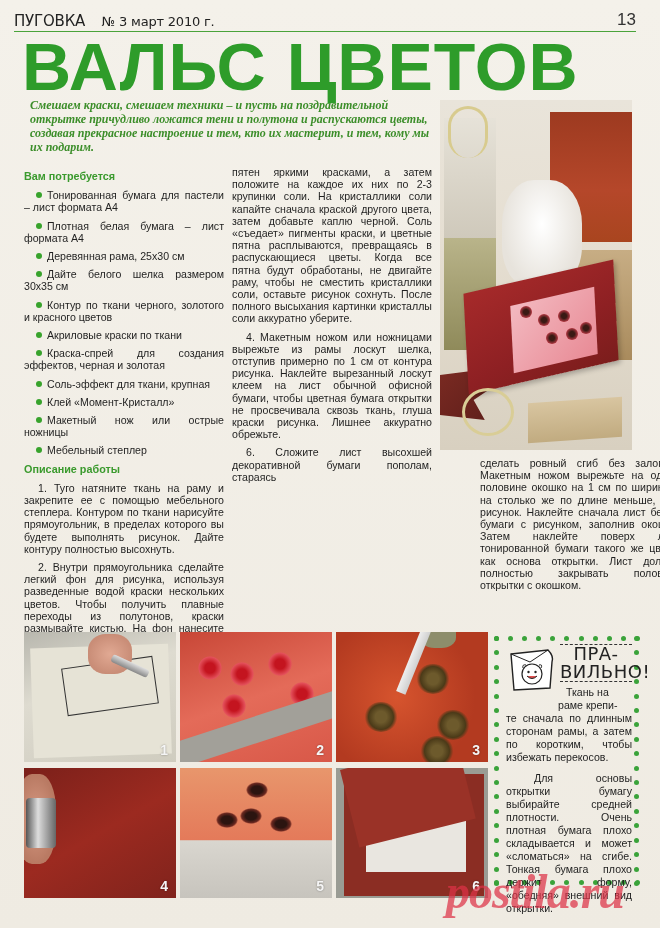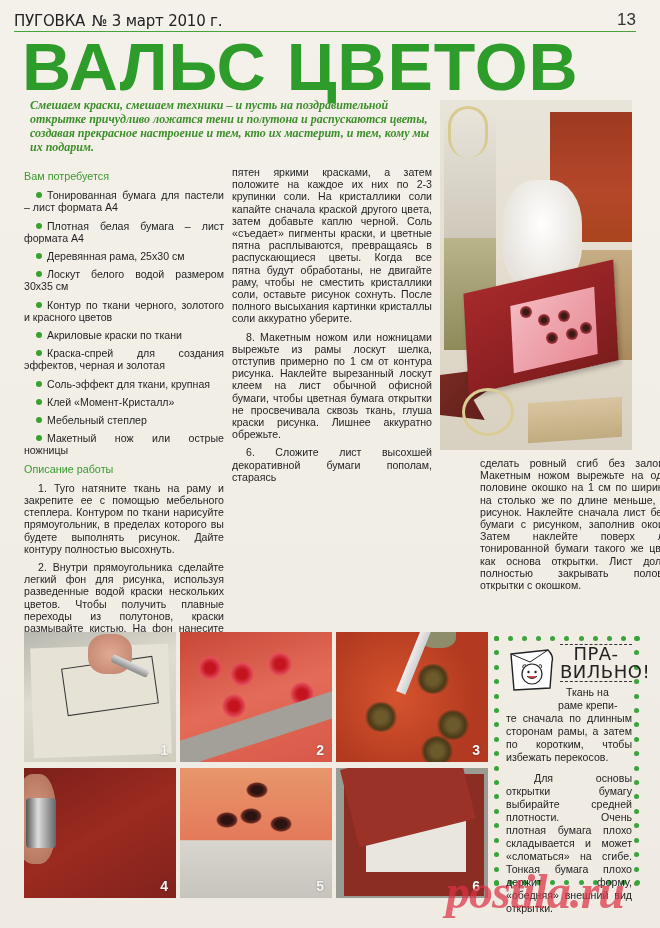--- a/index.html
+++ b/index.html
@@ -9,21 +9,21 @@
     font-family: "Liberation Sans", sans-serif;
     color: #1e1e1e;
     position: relative;
   }
   .page { position: absolute; inset: 0; background: linear-gradient(180deg,#f4f1ea 0%,#efebe2 100%); }
 
   
   .running-head { position: absolute; left: 14px; top: 10px; width: 622px; height: 22px; border-bottom: 1.5px solid #4aa33a; }
   .running-head .mag { position: absolute; left: 0; top: 2px; font-size: 15px; letter-spacing: -0.2px; color: #222; font-family: "DejaVu Sans", sans-serif; }
   .running-head .mag .name { font-size: 15px; }
-  .running-head .mag .issue { font-size: 15px; margin-left: 2px; }
+  .running-head .mag .issue { font-size: 13px; margin-left: 12px; }
   .running-head .pageno { position: absolute; right: 0; top: 0; font-size: 17px; color: #333; }
 
   .title {
     position: absolute; left: 22px; top: 37px; width: 612px;
     font-family: "Liberation Sans", sans-serif; font-weight: 700;
     font-size: 66px; line-height: 60px; color: #2e9c2a; letter-spacing: 1px;
     transform: scaleX(1.03); transform-origin: left;
   }
 
   .lead {
@@ -31,21 +31,21 @@
     font-family: "Liberation Serif", serif; font-style: italic; font-weight: 700;
     font-size: 12px; line-height: 14px; color: #3c8e2a;
   }
 
   .col { position: absolute; font-size: 10.6px; line-height: 12.2px; color: #1f1f1f; text-align: justify; }
   .col p { margin-bottom: 6px; text-indent: 14px; }
   .col1 { left: 24px; top: 168px; width: 200px; }
   .col2 { left: 232px; top: 166px; width: 200px; }
   .col3 { left: 440px; top: 457px; width: 200px; margin-left: 40px; }
 
-  .section-head { color: #3a9a2d; font-weight: 400; font-size: 10.8px; margin: 2px 0 7px 0; }
+  .section-head { color: #3a9a2d; font-weight: 700; font-size: 10.8px; margin: 2px 0 7px 0; }
   .supply { margin-bottom: 6px; text-indent: 12px; }
   .supply .dot { display: inline-block; width: 6px; height: 6px; border-radius: 50%; background: #38a32c; margin-right: 5px; vertical-align: 1px; text-indent: 0; }
 
   .credit { position: absolute; left: 440px; top: 586px; width: 198px; text-align: right; font-weight: 700; font-size: 9.6px; line-height: 11px; color: #222; }
 
   
   .hero { position: absolute; left: 440px; top: 100px; width: 192px; height: 350px; overflow: hidden;
     background: linear-gradient(180deg,#e9e4da 0%,#e6dfd2 40%,#d8d0c0 100%); }
   .hero .bag1 { position: absolute; left: 4px; top: 18px; width: 52px; height: 120px; background: linear-gradient(180deg,#e6e2d8,#cfc9bb); }
   .hero .bag1-green { position: absolute; left: 4px; top: 138px; width: 52px; height: 112px; background: linear-gradient(180deg,#b9b48a,#8f8a5a); }
@@ -122,36 +122,36 @@
 
   <h1 class="title">ВАЛЬС ЦВЕТОВ</h1>
 
   <div class="lead">Смешаем краски, смешаем техники – и пусть на поздравительной открытке причудливо ложатся тени и полутона и распускаются цветы, создавая прекрасное настроение и тем, кто их мастерит, и тем, кому мы их подарим.</div>
 
   <div class="col col1">
     <div class="section-head">Вам потребуется</div>
     <div class="supply"><span class="dot"></span><span>Тонированная бумага для пастели – лист формата А4</span></div>
     <div class="supply"><span class="dot"></span><span>Плотная белая бумага – лист формата А4</span></div>
     <div class="supply"><span class="dot"></span><span>Деревянная рама, 25х30 см</span></div>
-    <div class="supply"><span class="dot"></span><span>Лоскут белого водой размером 30х35 см</span></div>
+    <div class="supply"><span class="dot"></span><span>Дайте белого шелка размером 30х35 см</span></div>
     <div class="supply"><span class="dot"></span><span>Контур по ткани черного, золотого и красного цветов</span></div>
     <div class="supply"><span class="dot"></span><span>Акриловые краски по ткани</span></div>
     <div class="supply"><span class="dot"></span><span>Краска-спрей для создания эффектов, черная и золотая</span></div>
     <div class="supply"><span class="dot"></span><span>Соль-эффект для ткани, крупная</span></div>
     <div class="supply"><span class="dot"></span><span>Клей «Момент-Кристалл»</span></div>
+    <div class="supply"><span class="dot"></span><span>Макетный нож или острые ножницы</span></div>
     <div class="supply"><span class="dot"></span><span>Мебельный степлер</span></div>
-    <div class="supply"><span class="dot"></span><span>Макетный нож или острые ножницы</span></div>
     <div class="section-head">Описание работы</div>
     <p>1. Туго натяните ткань на раму и закрепите ее с помощью мебельного степлера. Контуром по ткани нарисуйте прямоугольник, в пределах которого вы будете выполнять рисунок. Дайте контуру полностью высохнуть.</p>
     <p>2. Внутри прямоугольника сделайте легкий фон для рисунка, используя разведенные водой краски нескольких цветов. Чтобы получить плавные переходы из полутонов, краски размывайте кистью. На фон нанесите несколько</p>
   </div>
 
   <div class="col col2">
     <p style="text-indent:0">пятен яркими красками, а затем положите на каждое их них по 2-3 крупинки соли. На кристаллики соли капайте сначала краской другого цвета, затем добавьте каплю черной. Соль «съедает» пигменты краски, и цветные пятна расплываются, превращаясь в распускающиеся цветы. Когда все пятна будут обработаны, не двигайте раму, чтобы не сместить кристаллики соли, оставьте рисунок сохнуть. После полного высыхания картинки кристаллы соли аккуратно уберите.</p>
-    <p>8. Макетным ножом или ножницами вырежьте из рамы лоскут шелка, отступив примерно по 1 см от контура рисунка. Наклейте вырезанный лоскут клеем на лист обычной офисной бумаги, чтобы цветная бумага открытки не просвечивала сквозь ткань, глуша краски рисунка. Лишнее аккуратно обрежьте.</p>
+    <p>4. Макетным ножом или ножницами вырежьте из рамы лоскут шелка, отступив примерно по 1 см от контура рисунка. Наклейте вырезанный лоскут клеем на лист обычной офисной бумаги, чтобы цветная бумага открытки не просвечивала сквозь ткань, глуша краски рисунка. Лишнее аккуратно обрежьте.</p>
     <p>6. Сложите лист высохшей декоративной бумаги пополам, стараясь</p>
   </div>
 
   <div class="hero">
     <div class="bag1"></div>
     <div class="bag1-green"></div>
     <div class="handle"></div>
     <div class="bag2"></div>
     <div class="bag3"></div>
     <div class="tissue"></div>

